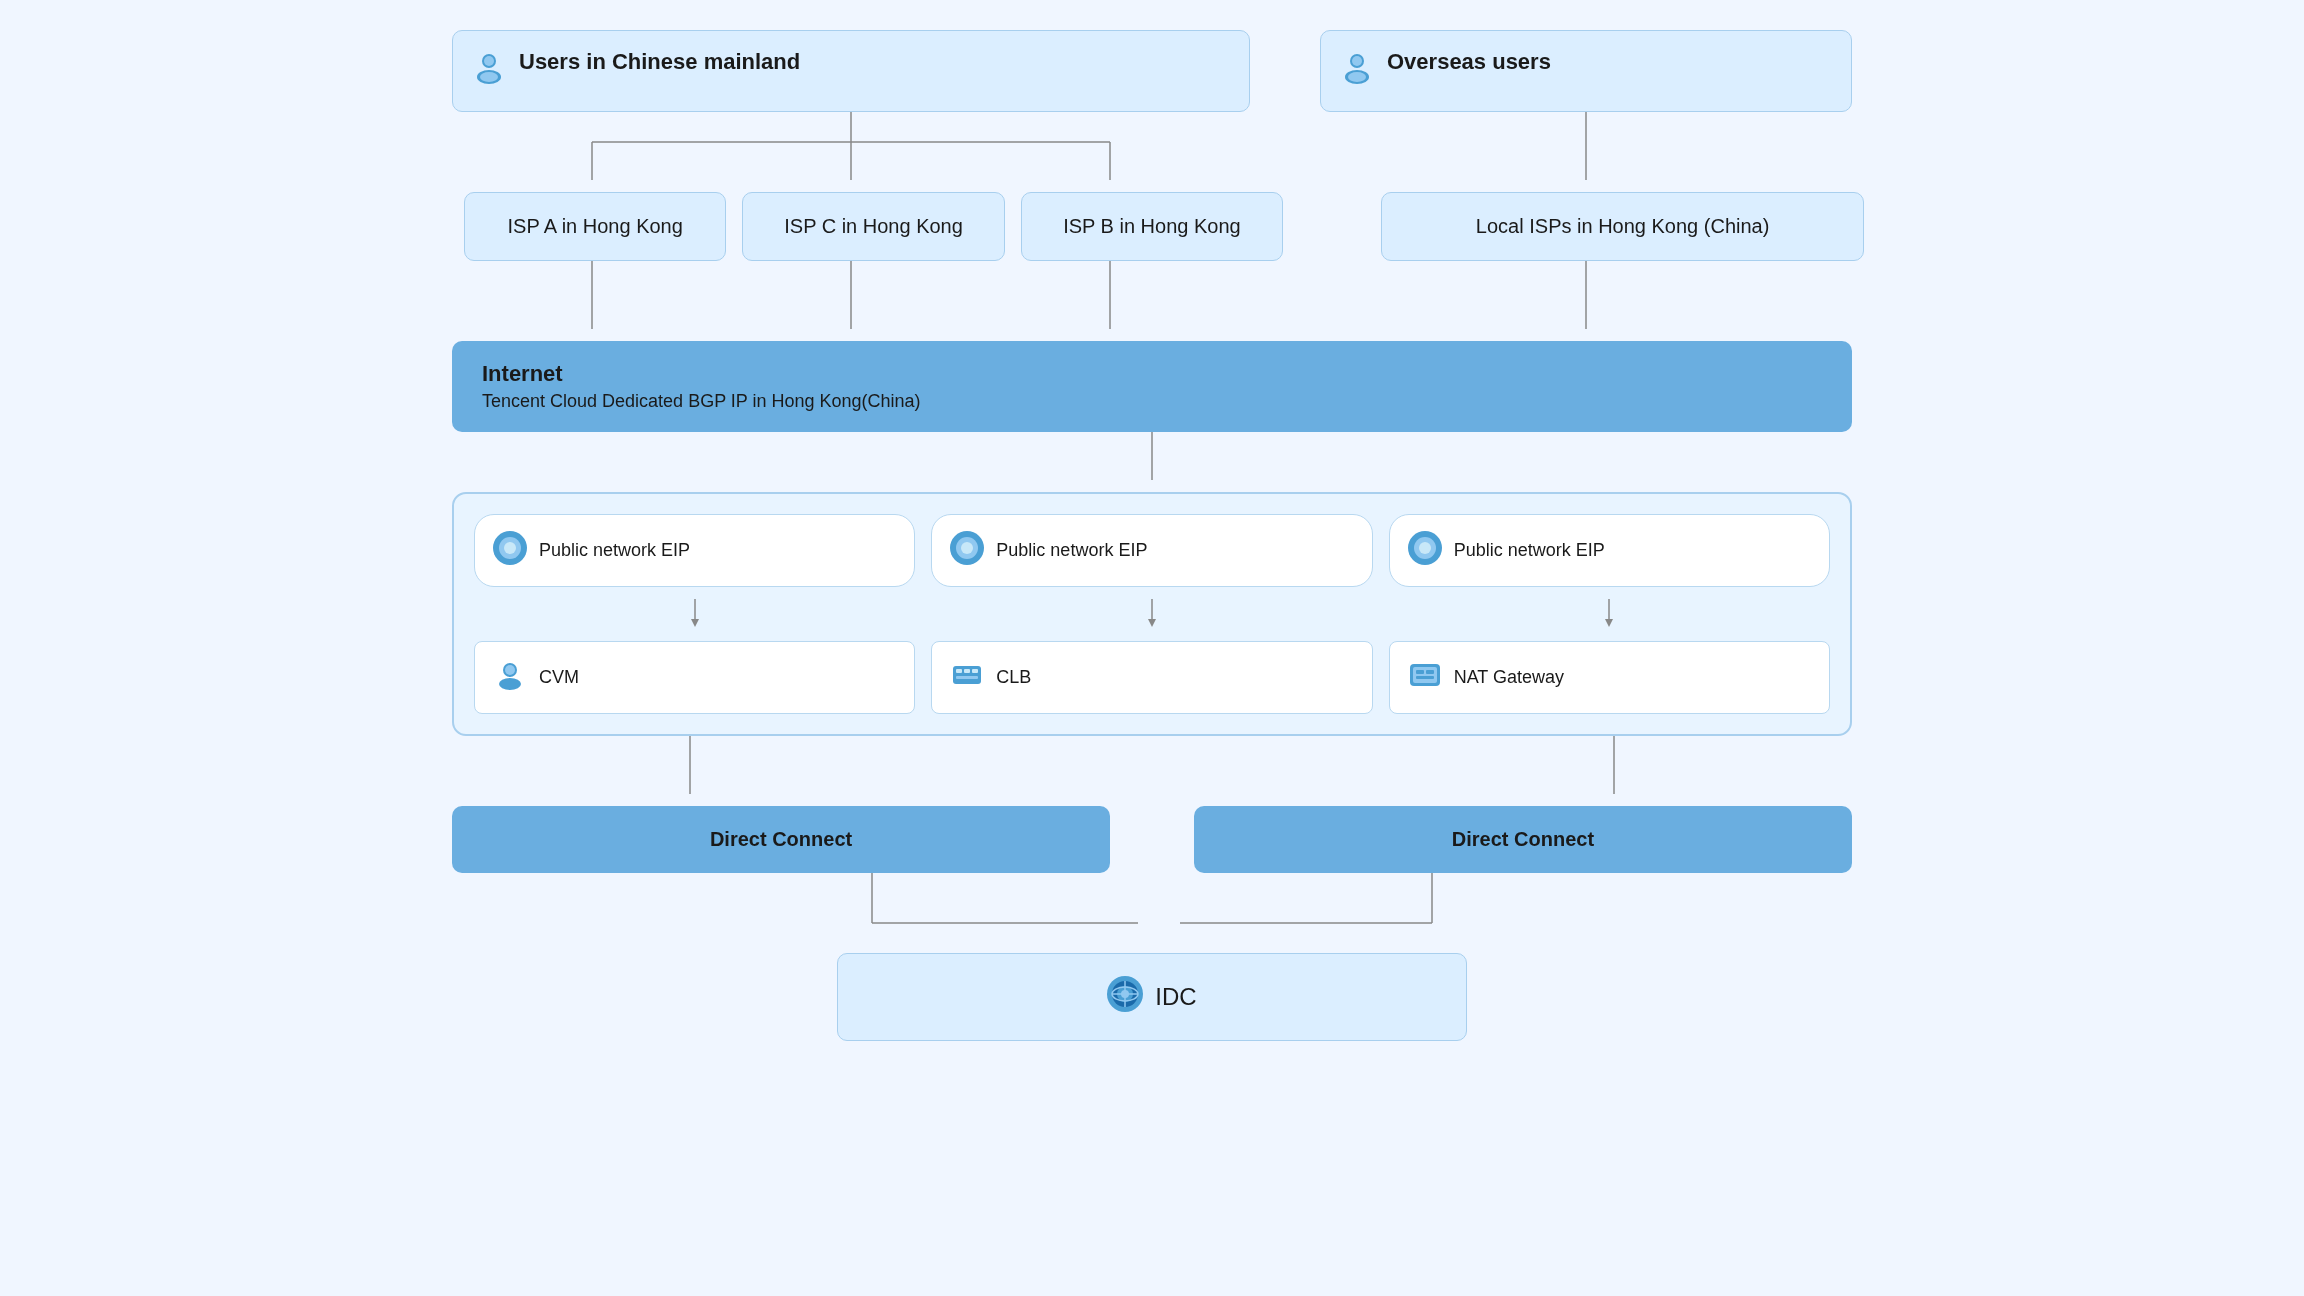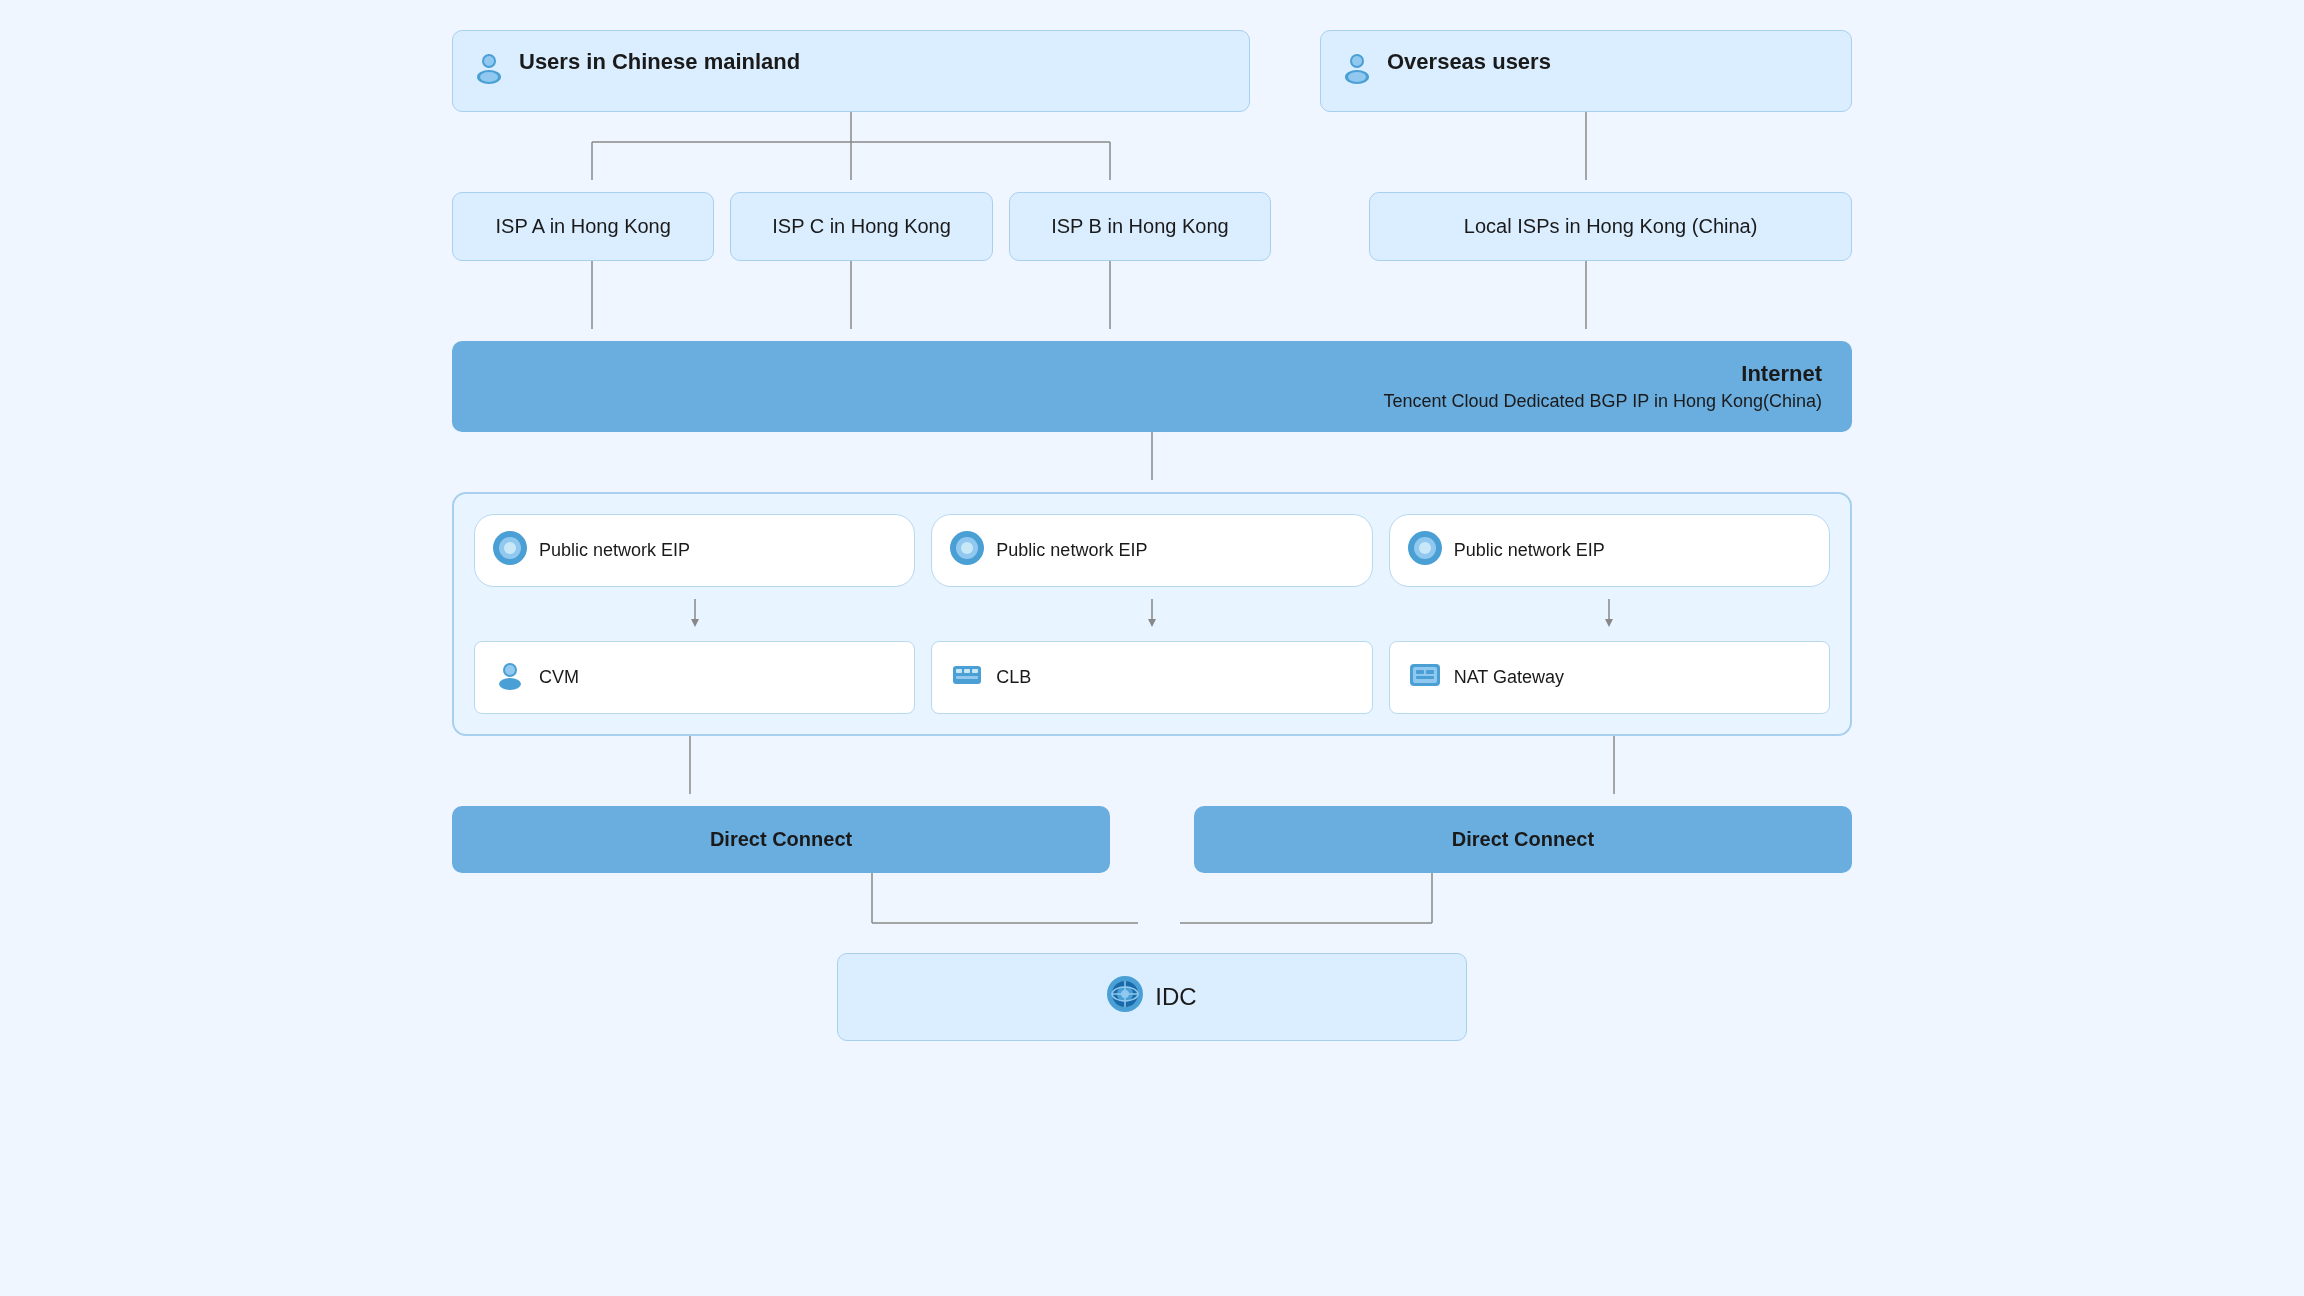--- a/index.html
+++ b/index.html
@@ -41,21 +41,21 @@
     }
     .isp-box-small {
       flex: 1;
     }
 
     
     .internet-box {
       background: #6aaee0;
       border-radius: 10px;
       padding: 20px 30px;
-      text-align: right;
+      text-align: left;
       font-size: 21px;
       font-weight: bold;
       color: #1a1a1a;
       margin: 0;
     }
     .internet-box .sub {
       font-weight: normal;
       font-size: 18px;
       margin-top: 4px;
     }
@@ -181,21 +181,21 @@
 
       <polygon points="10%,78 9%,66 11%,66" fill="#888"></polygon>
       <polygon points="28.5%,78 27.5%,66 29.5%,66" fill="#888"></polygon>
       <polygon points="47%,78 46%,66 48%,66" fill="#888"></polygon>
 
       <line x1="81%" y1="0" x2="81%" y2="68" stroke="#888" stroke-width="1.5"></line>
       <polygon points="81%,78 80%,66 82%,66" fill="#888"></polygon>
     </svg>
   </div>
 
-  <div style="display:flex; gap:16px; width:100%;">
+  <div style="display:flex; gap:16px; width:100%;margin-left:12px;">
     <div class="isp-box isp-box-small">
       <span>ISP A in Hong Kong</span>
     </div>
     <div class="isp-box isp-box-small">
       <span>ISP C in Hong Kong</span>
     </div>
     <div class="isp-box isp-box-small">
       <span>ISP B in Hong Kong</span>
     </div>
     <div style="flex:0.3;"></div>

